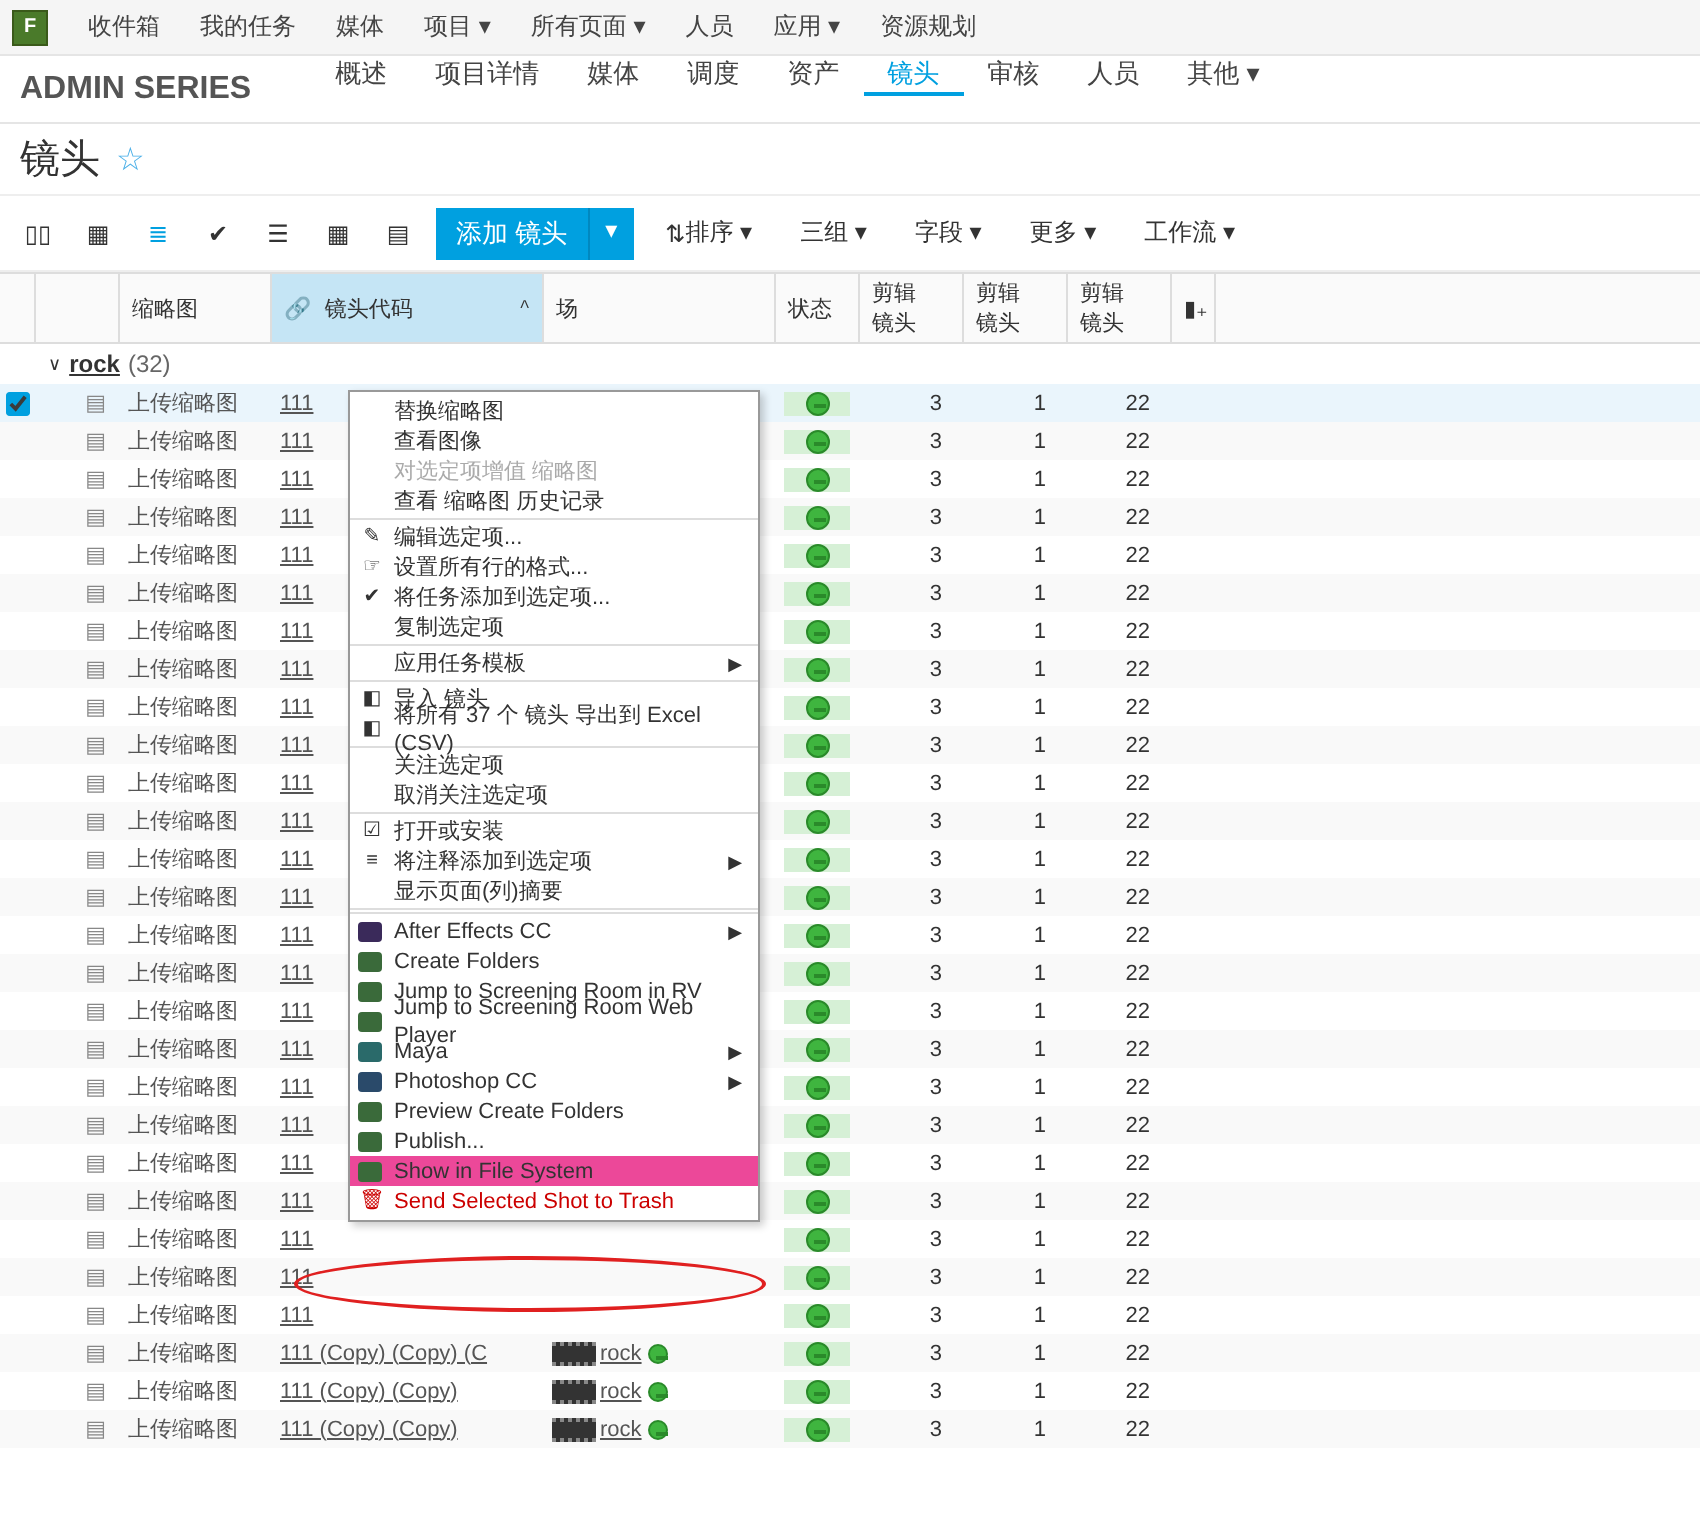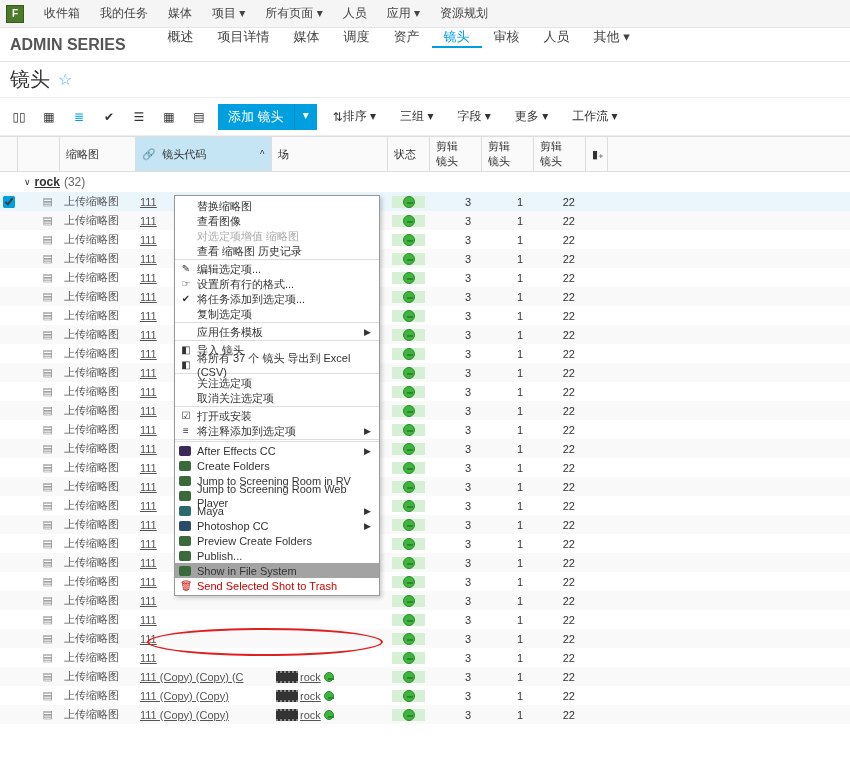--- a/index.html
+++ b/index.html
@@ -61,21 +61,21 @@
 .status-dot { width: 12px; height: 12px; border-radius: 50%; background: #3fb53f; border: 1px solid #2a8a2a; position: relative; }
 .status-dot::after { content: ""; position: absolute; left: 3px; top: 5px; width: 6px; height: 2px; background: #2a8a2a; }
 .status-bg { background: #d6f0d6; height: 100%; display: flex; align-items: center; justify-content: center; width: 100%; }
 .num-cell { width: 52px; justify-content: flex-end; padding-right: 10px; }
 
 
 .ctx-menu { position: absolute; left: 174px; top: 3px; width: 206px; background: #fff; border: 1px solid #999; box-shadow: 2px 2px 4px rgba(0,0,0,0.2); font-size: 11px; z-index: 10; padding: 2px 0; }
 .ctx-item { padding: 1px 8px 1px 22px; display: flex; align-items: center; position: relative; cursor: pointer; color: #333; line-height: 14px; height: 15px; }
 .ctx-item.disabled { color: #aaa; cursor: default; }
 .ctx-item .mi { position: absolute; left: 4px; width: 14px; text-align: center; font-size: 10px; }
-.ctx-item.hl { background: #a3a3a3; }
+.ctx-item.hl { background: #ec4899; }
 .ctx-item.red { color: #c00; }
 .ctx-item .submenu-arrow { margin-left: auto; font-size: 9px; }
 .ctx-sep { height: 1px; background: #ddd; margin: 1px 0; }
 .ctx-app-icon { position: absolute; left: 4px; width: 12px; height: 10px; border-radius: 2px; }
 
 
 .ellipse { position: absolute; border: 2px solid #e02020; border-radius: 50%; pointer-events: none; left: 147px; top: 436px; width: 236px; height: 28px; z-index: 20; }
 
 
 .w-cb { width: 18px; }
@@ -228,20 +228,23 @@
       <div class="ctx-sep"></div>
       <div class="ctx-item">
         <span class="mi">☑</span>
         <span>打开或安装</span>
       </div>
       <div class="ctx-item">
         <span class="mi">≡</span>
         <span>将注释添加到选定项</span>
         <span class="submenu-arrow">▶</span>
       </div>
+      <div class="ctx-item">
+        <span>显示页面(列)摘要</span>
+      </div>
       <div class="ctx-sep"></div>
       <div class="ctx-sep"></div>
       <div class="ctx-item">
         <span class="ctx-app-icon" style="background: rgb(58, 42, 90);"></span>
         <span>After Effects CC</span>
         <span class="submenu-arrow">▶</span>
       </div>
       <div class="ctx-item">
         <span class="ctx-app-icon" style="background: rgb(58, 106, 58);"></span>
         <span>Create Folders</span>

